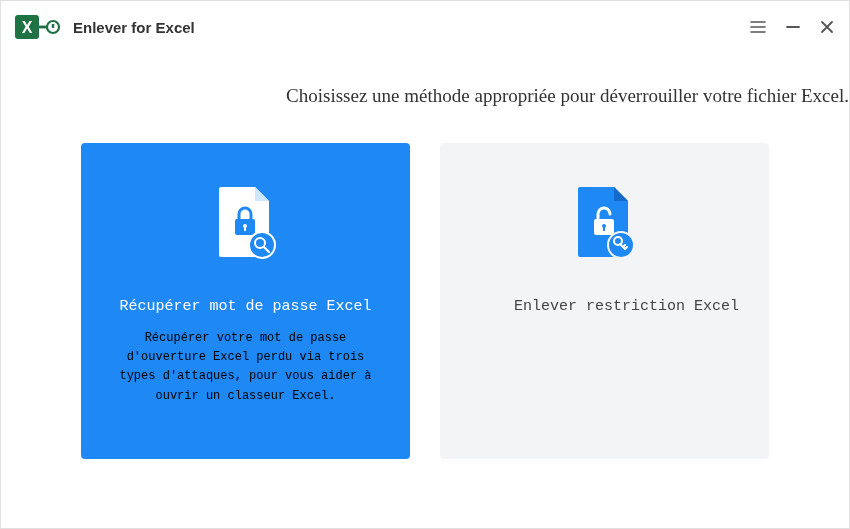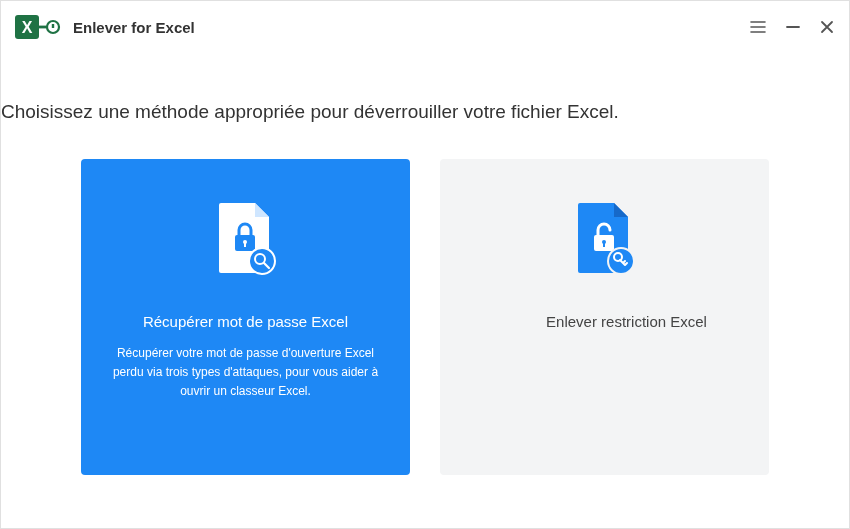--- a/index.html
+++ b/index.html
@@ -18,32 +18,34 @@
     justify-content: space-between;
     height: 52px;
     padding: 0 14px;
   }
   .title-left { display: flex; align-items: center; gap: 10px; }
   .app-logo { display: flex; align-items: center; }
   .app-title { font-size: 15px; color: #333; font-weight: 600; }
   .window-controls { display: flex; align-items: center; gap: 18px; }
   .window-controls span { cursor: pointer; color: #555; display:flex; align-items:center; }
   .main-heading {
-    text-align: left;
+    text-align: right;
     font-size: 19px;
     color: #333;
     font-weight: 500;
-    margin-top: 48px;
+    margin-top: 32px;
     margin-bottom: 36px;
+    font-family: Liberation Serif, serif;
   }
   .cards {
     display: flex;
     justify-content: center;
     gap: 30px;
     padding: 0 80px;
+    font-family: Liberation Mono, monospace;
   }
   .card {
     width: 340px;
     height: 316px;
     border-radius: 4px;
     display: flex;
     flex-direction: column;
     align-items: center;
     padding: 32px 26px 20px;
     cursor: pointer;
@@ -63,21 +65,21 @@
     margin-bottom: 14px;
     text-align: center;
   }
   .card-recover .card-title { color: #fff; }
   .card-remove .card-title { color: #444; margin-left: 44px; }
   .card-desc {
     font-size: 12px;
     line-height: 1.6;
     text-align: center;
   }
-  .card-recover .card-desc { color: #ffffff; }
+  .card-recover .card-desc { color: #000000; }
   .card-remove .card-desc { color: #8a8f94; }
 </style>
 </head>
 <body>
 
 <div class="titlebar">
   <div class="title-left">
     <span class="app-logo">
       <svg width="48" height="28" viewBox="0 0 48 28">
         <rect x="0" y="2" width="24" height="24" rx="3" fill="#1F7244"></rect>

